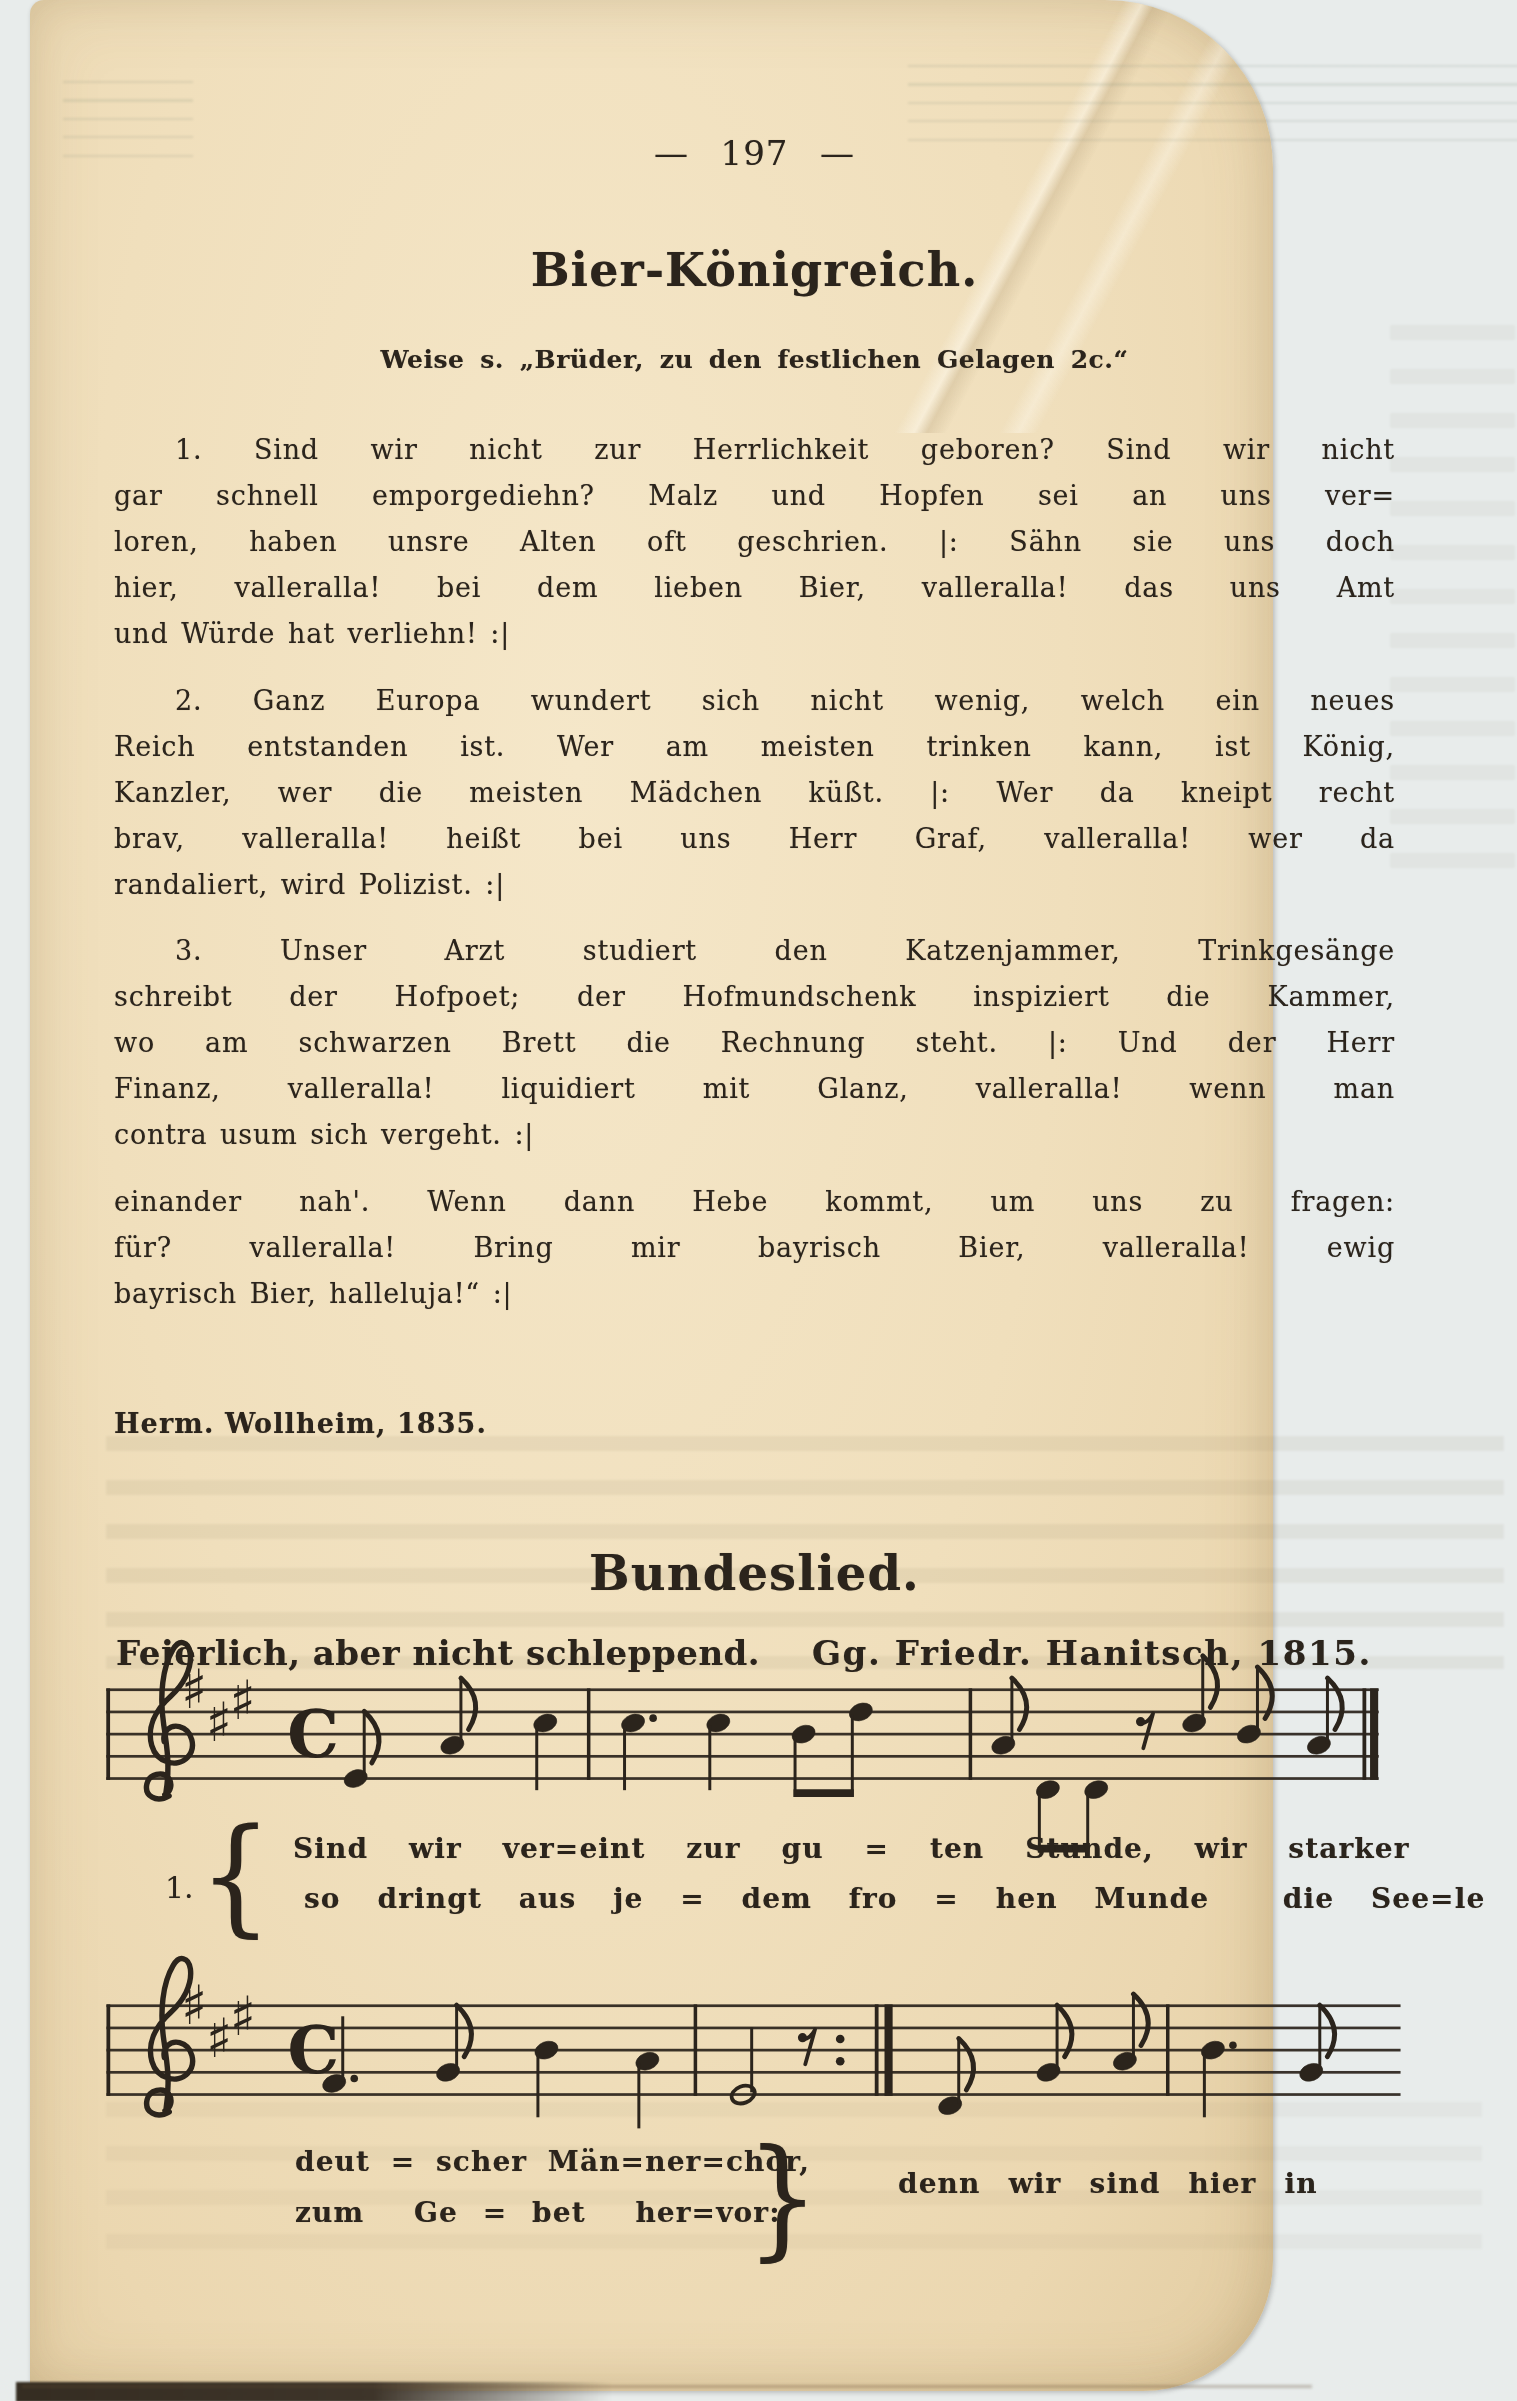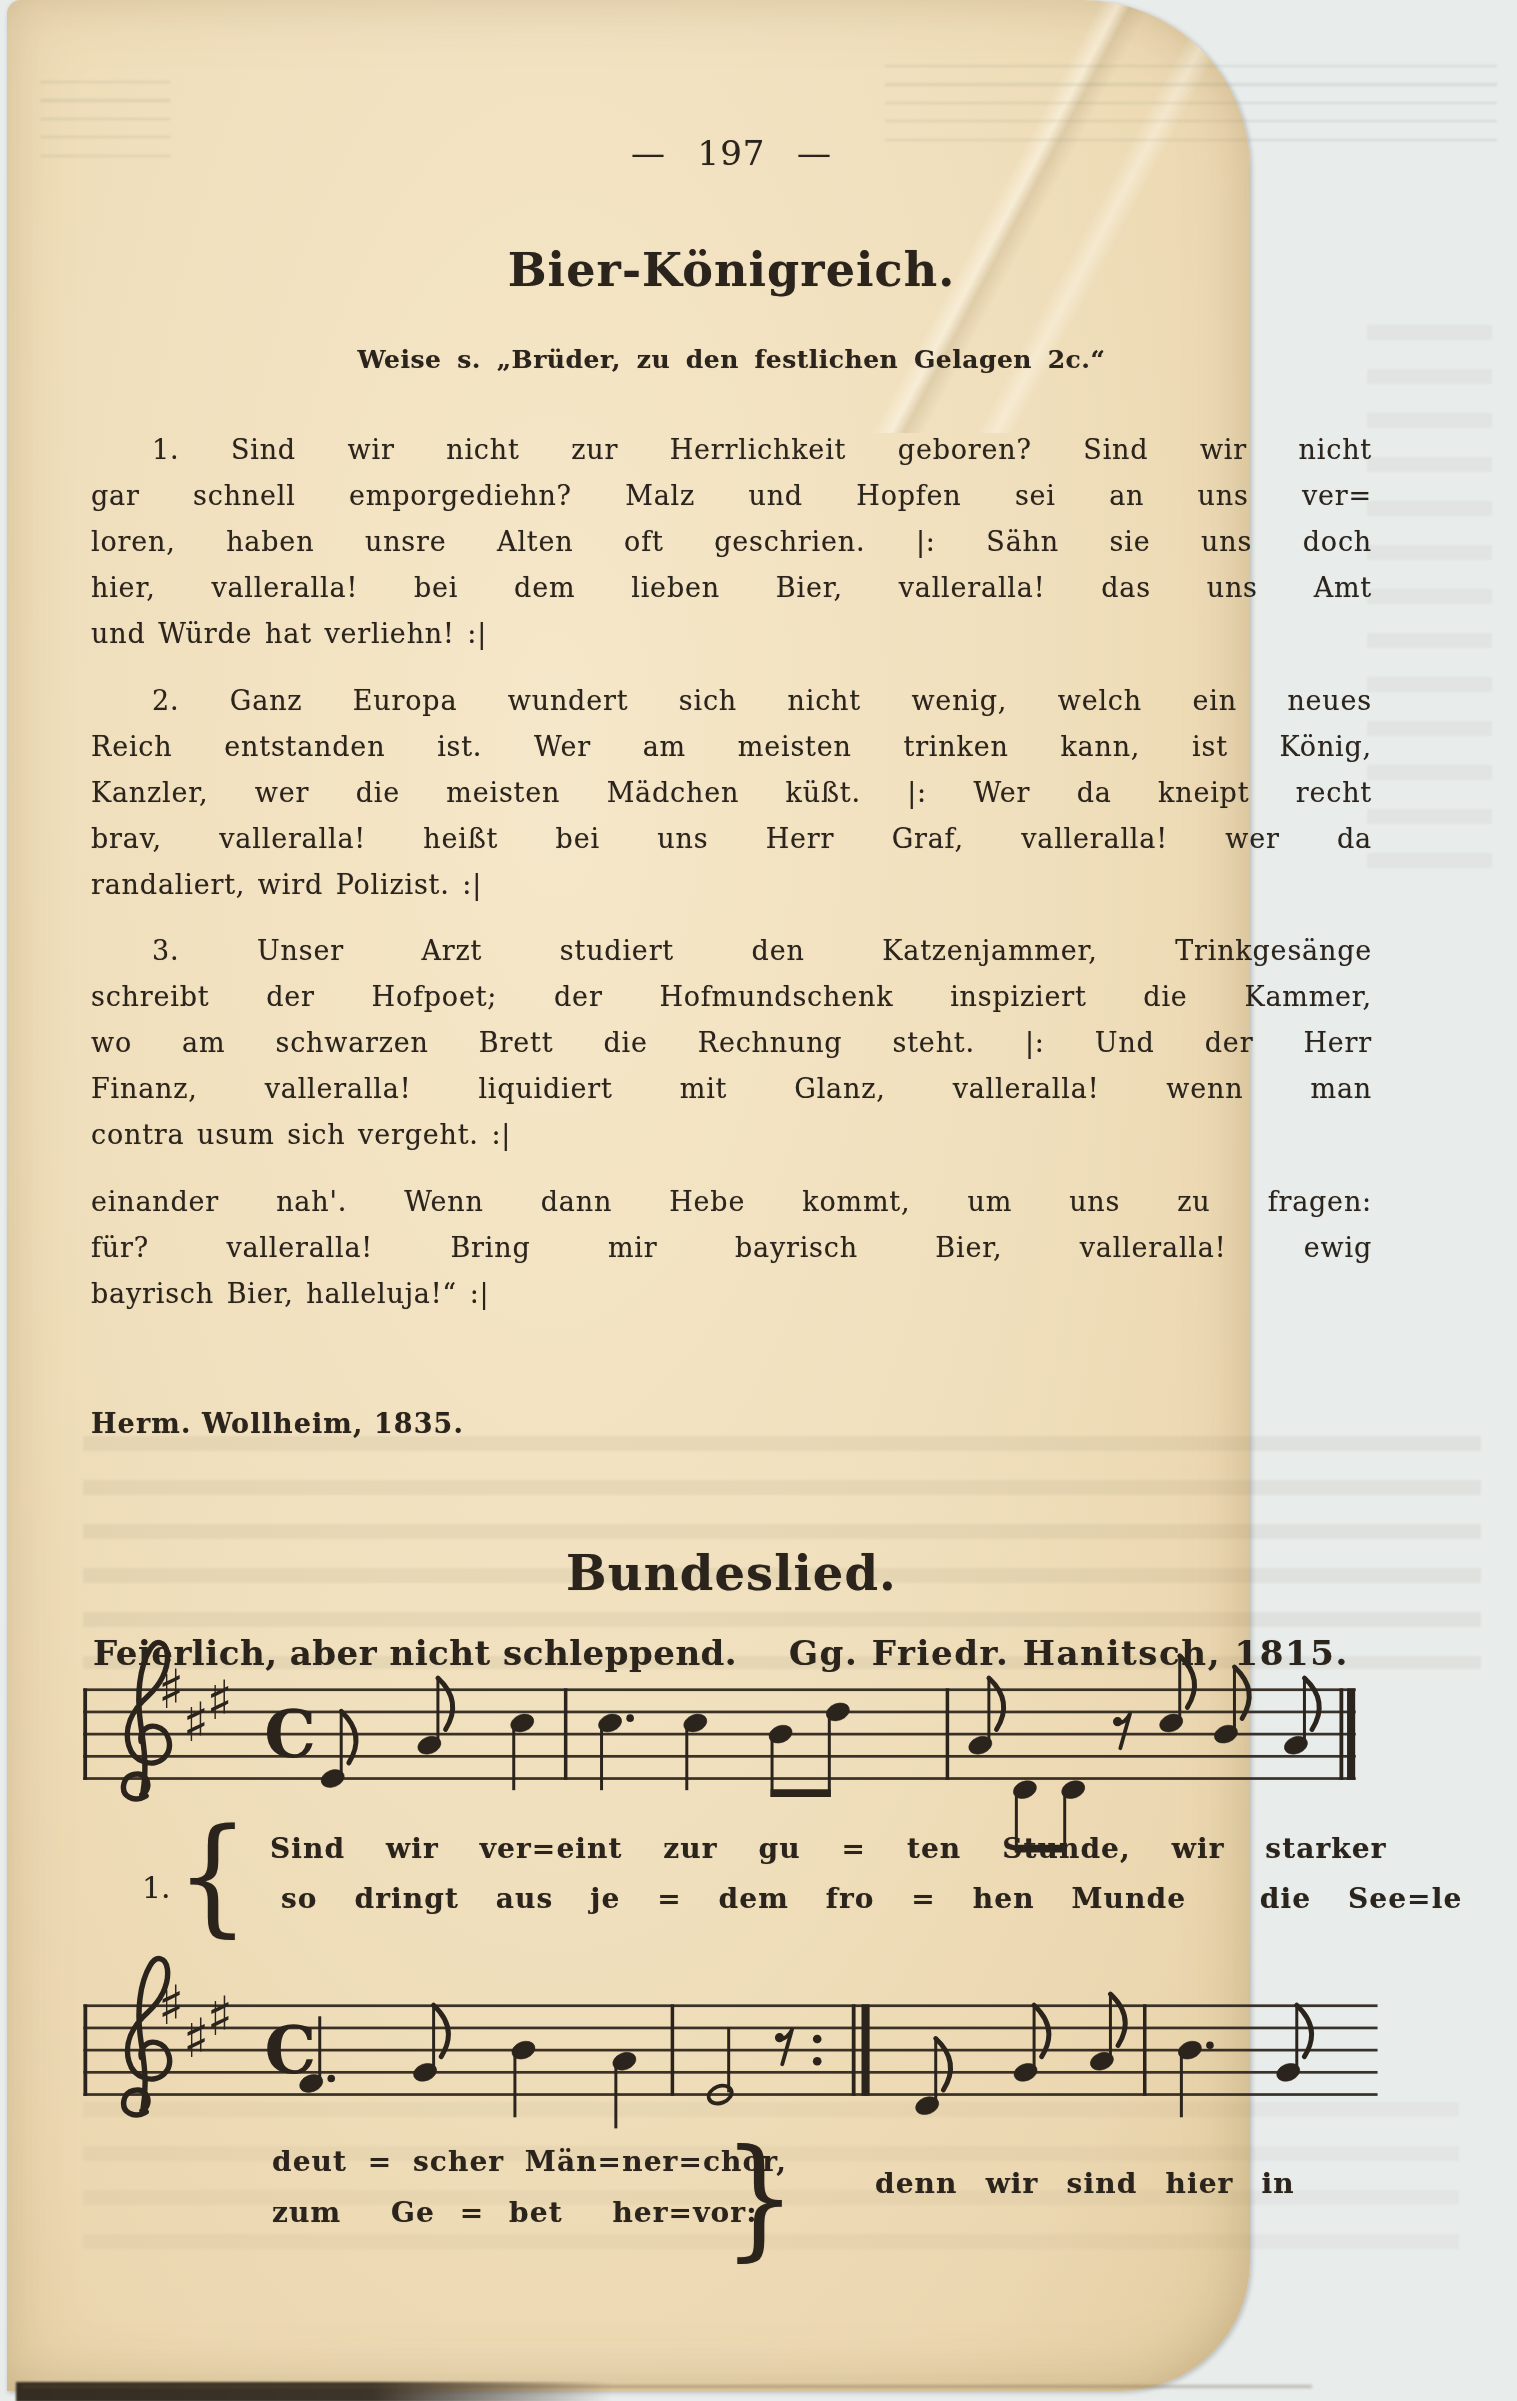--- a/index.html
+++ b/index.html
@@ -1,17 +1,17 @@
 <!DOCTYPE html>
 <html style="font-size:8.7px"><head>
 <meta charset="utf-8">
 <style>
   html,body{margin:0;padding:0;width:1517px;height:2401px;background:#e8eceb;overflow:hidden;
     font-family:"DejaVu Serif","Liberation Serif",serif;}
-  .page{position:absolute;left:7px;top:0;width:1243px;height:2391px;
+  .page{position:absolute;left:30px;top:0;width:1243px;height:2391px;
     background:radial-gradient(ellipse at 44% 32%, #f5e7c9 0%, #f0dfbc 50%, #ebd7b0 80%, #e2cca1 100%);
     border-radius:14px 168px 130px 0;
     box-shadow:inset 0 0 70px rgba(140,110,60,.18), inset -4.3px -6.5px 38px rgba(120,90,50,.13), 1.1px 1.6px 4.3px rgba(60,60,60,.25);
     color:#2b241c;}
   .crease{position:absolute;right:0;top:0;width:423px;height:433px;border-top-right-radius:168px;
     background:linear-gradient(118deg, rgba(0,0,0,0) 42%, rgba(253,248,235,.55) 45%, rgba(180,158,120,.28) 47%, rgba(0,0,0,0) 50%),
                linear-gradient(118deg, rgba(0,0,0,0) 58%, rgba(253,248,235,.45) 61%, rgba(0,0,0,0) 64%);}
   .ghost{position:absolute;pointer-events:none;filter:blur(1.1px);transform:scaleX(-1);}
   .g-rows{background:repeating-linear-gradient(180deg, rgba(125,112,82,.10) 0 15px, rgba(0,0,0,0) 15px 44px);}
   .g-staff{background:repeating-linear-gradient(180deg, rgba(105,125,110,.14) 0 2.2px, rgba(0,0,0,0) 2.2px 18.4px);}

